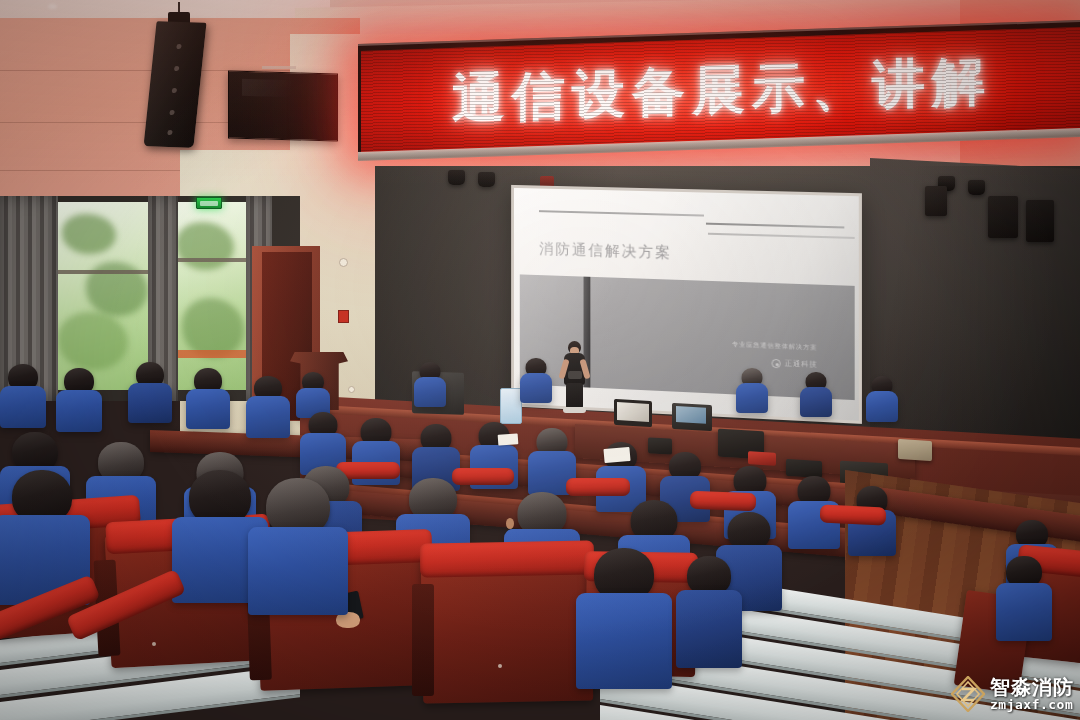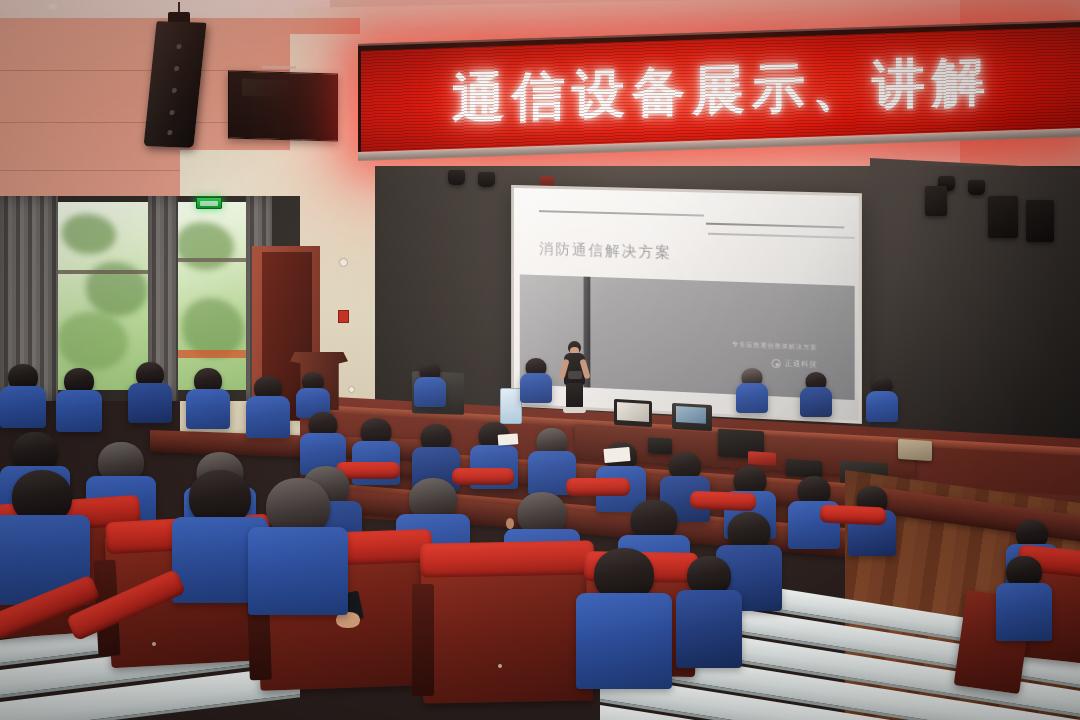--- a/index.html
+++ b/index.html
@@ -898,14 +898,27 @@
     <div class="head" style="top:0; width:36px; height:32px;"></div>
     <div class="body" style="top:27px; width:56px; height:58px;"></div>
   </div>
 
   <div class="seat-pad" style="left:-20px; top:596px; width:120px; height:26px; transform:rotate(-22deg);"></div>
   <div class="seat-pad" style="left:66px; top:592px; width:120px; height:26px; transform:rotate(-24deg);"></div>
 
   <div class="grade"></div>
   <div class="grade-warm"></div>
 
+  <div class="watermark">
+    <div class="wm-logo">
+      <svg width="34" height="36" viewBox="0 0 34 36" aria-hidden="true">
+        <polygon points="17,1 33,18 17,35 1,18" fill="none" stroke="#c9a25e" stroke-width="2.4"></polygon>
+        <polygon points="17,6 28,18 17,30 6,18" fill="none" stroke="#e0bd7d" stroke-width="1.6"></polygon>
+        <path d="M11 13 L23 13 L12 24 L23 24" fill="none" stroke="#e8c98c" stroke-width="2.6" stroke-linejoin="miter"></path>
+      </svg>
+    </div>
+    <div class="wm-text">
+      <span class="wm-cn">智淼消防</span>
+      <span class="wm-en">zmjaxf.com</span>
+    </div>
+  </div>
 
 </div>
 
 </body></html>

